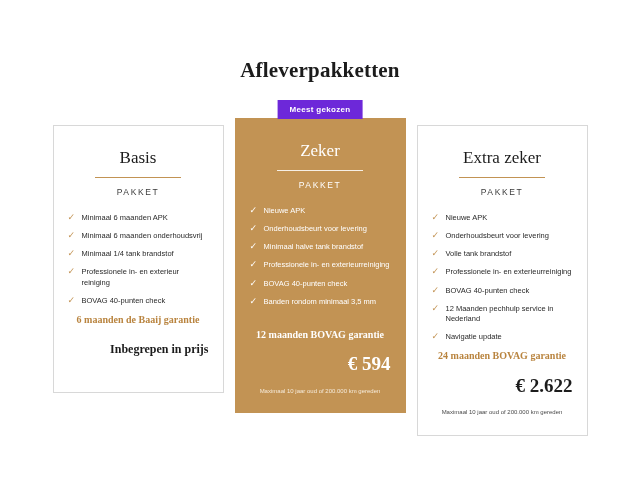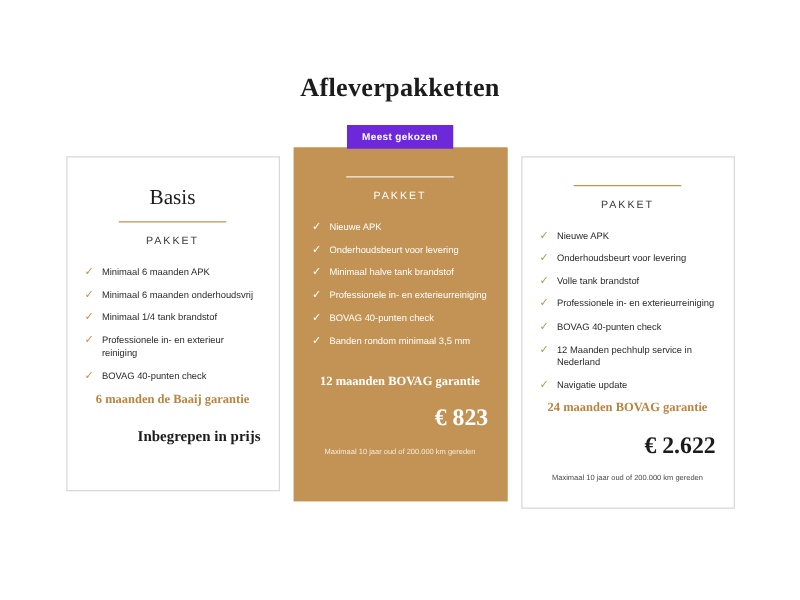--- a/index.html
+++ b/index.html
@@ -195,20 +195,21 @@
           <span class="check">✓</span>
           <span>BOVAG 40-punten check</span>
         </li>
       </ul>
       <div class="guarantee">6 maanden de Baaij garantie</div>
       <div class="price included">Inbegrepen in prijs</div>
     </div>
 
     <div class="card featured">
       <div class="badge">Meest gekozen</div>
+      <div class="card-title">Zeker</div>
       <div class="divider"></div>
       <div class="card-sub">PAKKET</div>
       <ul class="feature-list">
         <li class="feature-item">
           <span class="check">✓</span>
           <span>Nieuwe APK</span>
         </li>
         <li class="feature-item">
           <span class="check">✓</span>
           <span>Onderhoudsbeurt voor levering</span>
@@ -224,25 +225,26 @@
         <li class="feature-item">
           <span class="check">✓</span>
           <span>BOVAG 40-punten check</span>
         </li>
         <li class="feature-item">
           <span class="check">✓</span>
           <span>Banden rondom minimaal 3,5 mm</span>
         </li>
       </ul>
       <div class="guarantee">12 maanden BOVAG garantie</div>
-      <div class="price">€ 823</div>
+      <div class="price">€ 594</div>
       <div class="fineprint">Maximaal 10 jaar oud of 200.000 km gereden</div>
     </div>
 
     <div class="card plain right">
+      <div class="card-title">Extra zeker</div>
       <div class="divider"></div>
       <div class="card-sub">PAKKET</div>
       <ul class="feature-list">
         <li class="feature-item">
           <span class="check">✓</span>
           <span>Nieuwe APK</span>
         </li>
         <li class="feature-item">
           <span class="check">✓</span>
           <span>Onderhoudsbeurt voor levering</span>

